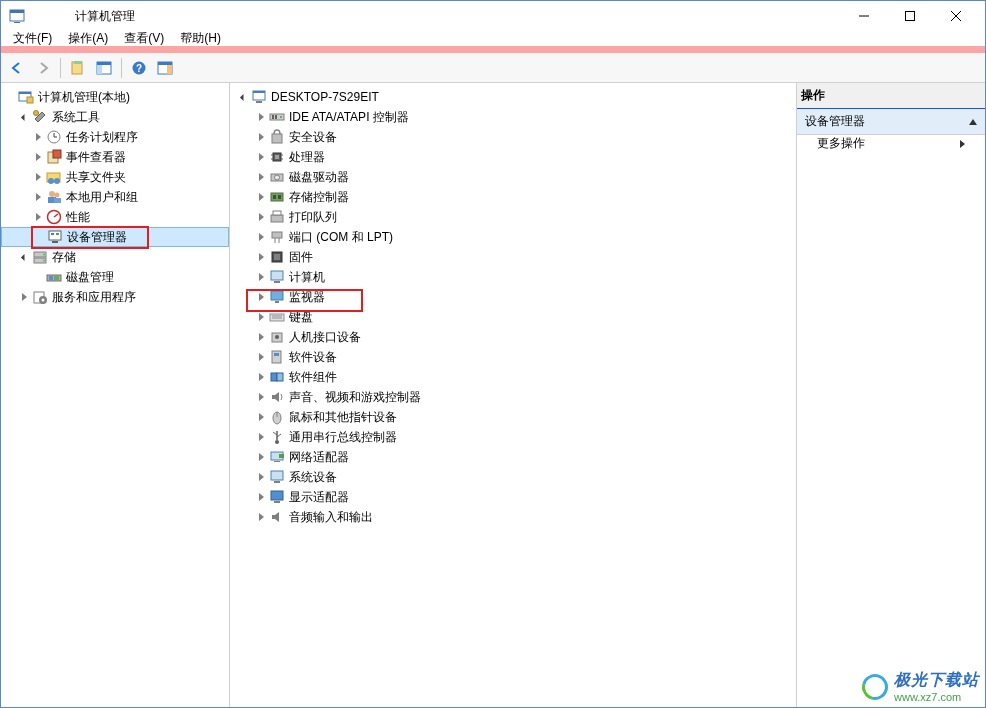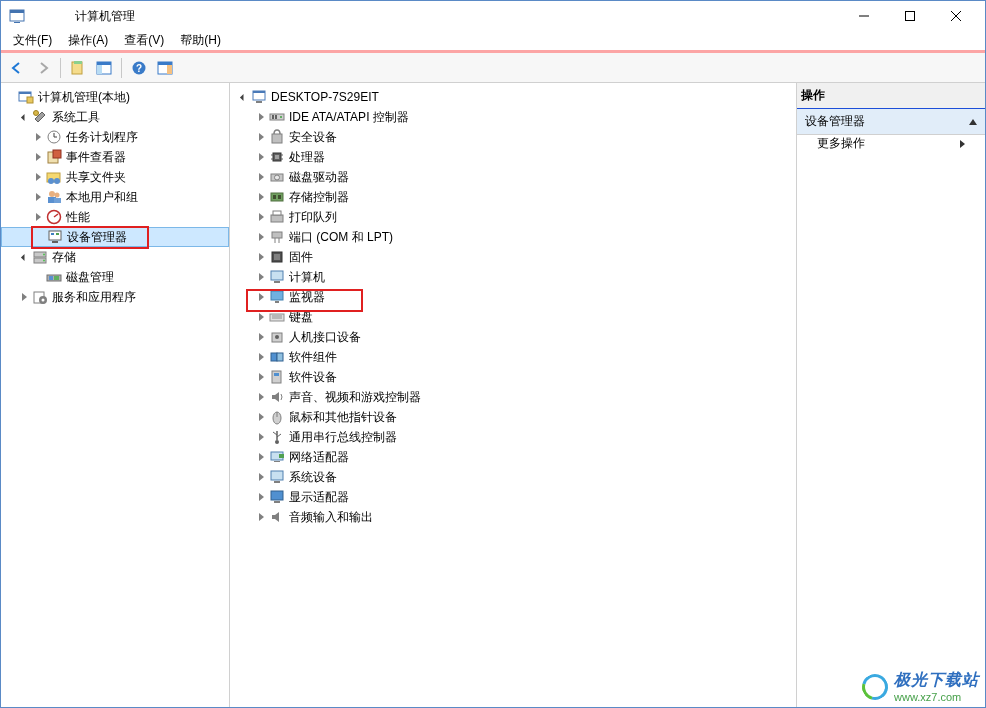--- a/index.html
+++ b/index.html
@@ -25,21 +25,21 @@
     .titlebar .app-icon { width: 16px; height: 16px; margin: 0 6px 0 2px; display:inline-flex; }
     .titlebar .title { flex: 1; font-size: 12px; color: #000; }
     .win-controls { display: flex; }
     .win-btn {
       width: 46px; height: 30px; display: flex; align-items: center; justify-content: center;
       font-size: 12px; color: #333; cursor: default;
     }
     
     .menubar {
       height: 22px; display: flex; align-items: center;
-      padding: 0 4px; border-bottom: 3px solid #fca5a5;
+      padding: 0 4px; border-bottom: 7px solid #fca5a5;
     }
     .menu-item { padding: 2px 8px; cursor: default; }
     
     .toolbar {
       height: 30px; display: flex; align-items: center;
       padding: 0 4px; border-bottom: 1px solid #d0d0d0; gap: 2px;
       background: #f7f7f7;
     }
     .tb-btn {
       width: 24px; height: 24px; display: flex; align-items: center; justify-content: center;
@@ -457,35 +457,35 @@
             <rect x="3" y="4" width="10" height="9" fill="#d0d0d0" stroke="#808080"></rect>
             <circle cx="8" cy="8" r="2" fill="#606060"></circle>
           </svg>
         </span>
         <span class="node-label">人机接口设备</span>
       </div>
     <div class="tree-row c-indent-1">
         <span class="expander closed"></span>
         <span class="node-icon">
           <svg width="16" height="16">
+            <rect x="3" y="2" width="9" height="12" fill="#d0d0d0" stroke="#808080"></rect>
+            <rect x="5" y="4" width="5" height="3" fill="#5090d0"></rect>
+          </svg>
+        </span>
+        <span class="node-label">软件设备</span>
+      </div>
+    <div class="tree-row c-indent-1">
+        <span class="expander closed"></span>
+        <span class="node-icon">
+          <svg width="16" height="16">
             <rect x="2" y="4" width="6" height="8" fill="#5090d0" stroke="#306090"></rect>
             <rect x="8" y="4" width="6" height="8" fill="#90c0e0" stroke="#306090"></rect>
           </svg>
         </span>
         <span class="node-label">软件组件</span>
-      </div>
-    <div class="tree-row c-indent-1">
-        <span class="expander closed"></span>
-        <span class="node-icon">
-          <svg width="16" height="16">
-            <rect x="3" y="2" width="9" height="12" fill="#d0d0d0" stroke="#808080"></rect>
-            <rect x="5" y="4" width="5" height="3" fill="#5090d0"></rect>
-          </svg>
-        </span>
-        <span class="node-label">软件设备</span>
       </div>
     <div class="tree-row c-indent-1">
         <span class="expander closed"></span>
         <span class="node-icon">
           <svg width="16" height="16">
             <path d="M3 6 L6 6 L10 3 L10 13 L6 10 L3 10 Z" fill="#808080"></path>
             <path d="M12 5 Q14 8 12 11" fill="none" stroke="#808080"></path>
           </svg>
         </span>
         <span class="node-label">声音、视频和游戏控制器</span>

